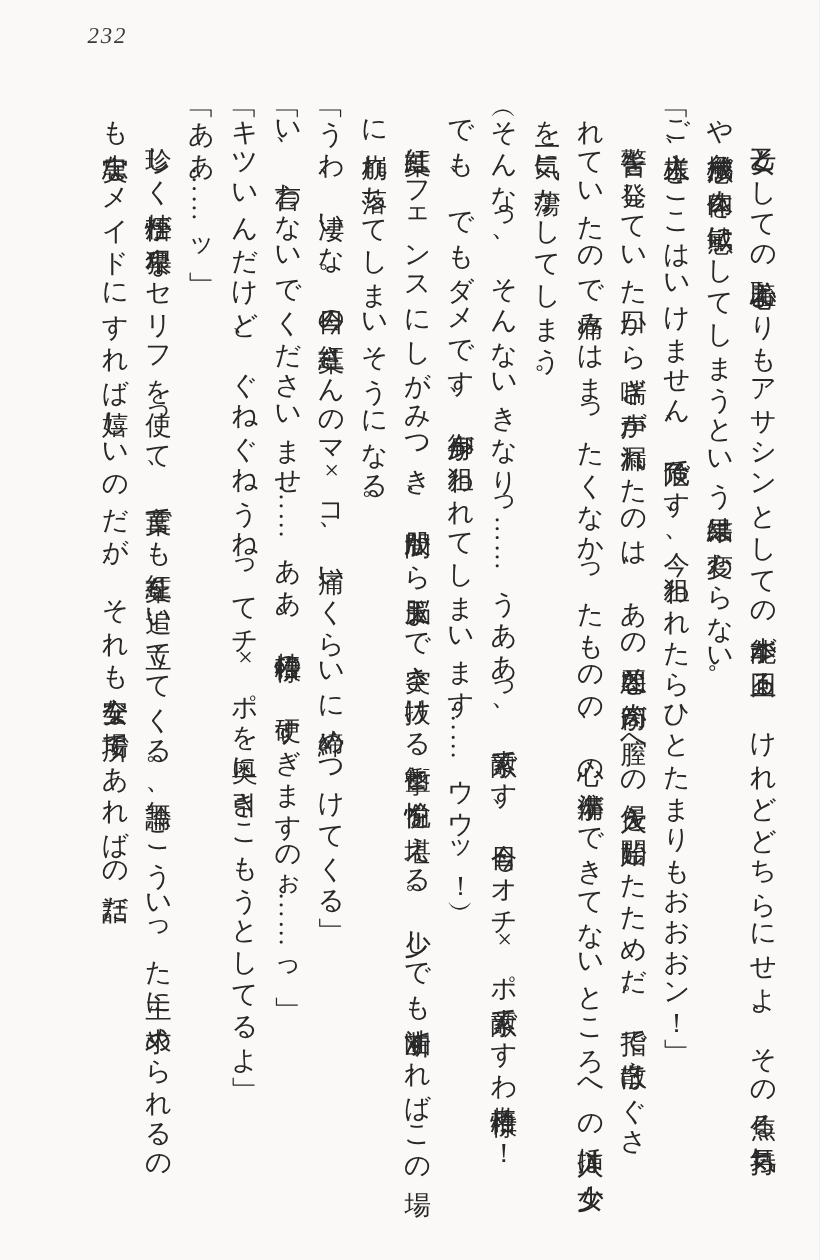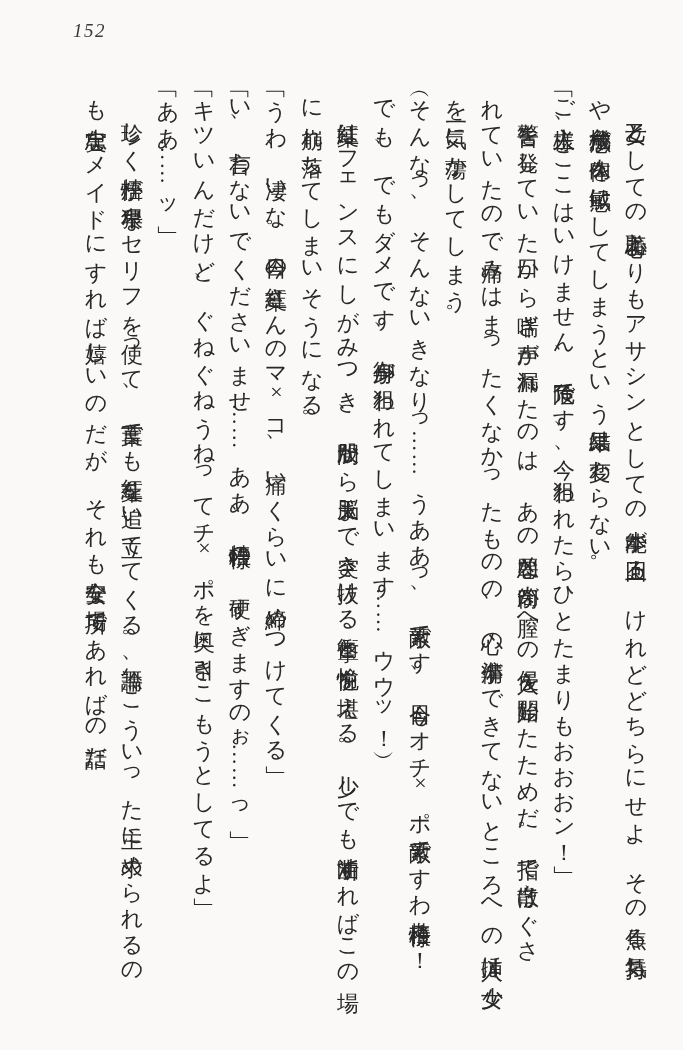--- a/index.html
+++ b/index.html
@@ -47,21 +47,21 @@
   
   .para.tight {
     letter-spacing: 0.8px;
   }
 </style>
 </head>
 <body>
 
 <div class="page">
 
-  <div class="page-number">152</div>
+  <div class="page-number">232</div>
 
   <div class="text-block">
     <p class="para indent">乙女としての羞恥心よりもアサシンとしての本能が上回る。けれどどちらにせよ、その焦る気持ちや危機感が肉体を敏感にしてしまうという結果は変わらない。</p>
     <p class="para tight">「ご主人様、ここはいけません、危険です、今、狙われたらひとたまりもおおおン！」</p>
     <p class="para indent">警告を発していた口から喘ぎ声が漏れたのは、あの凶悪な肉筒が膣への侵入を開始したためだ。指で散々ほぐされていたので痛みはまったくなかったものの、心の準備ができてないところへの挿入は少女を一気に蕩かしてしまう。</p>
     <p class="para">（そんなっ、そんないきなりっ……うああっ、素敵です、今日もオチ×ポ素敵ですわ桂悟様ぁ！　でも、でもダメです、御身が狙われてしまいます……ウウッ！）</p>
     <p class="para indent">紅葉はフェンスにしがみつき、股間から脳天まで突き抜ける衝撃と愉悦を堪える。少しでも油断すればこの場に崩れ落ちてしまいそうになる。</p>
     <p class="para">「うわ、凄いな。今日の紅葉さんのマ×コ、痛いくらいに締めつけてくる」</p>
     <p class="para">「い、言わないでくださいませ……ああ、桂悟様の、硬すぎますのぉ……っ」</p>
     <p class="para">「キツいんだけど、ぐねぐねうねってチ×ポを奥に引きこもうとしてるよ」</p>

